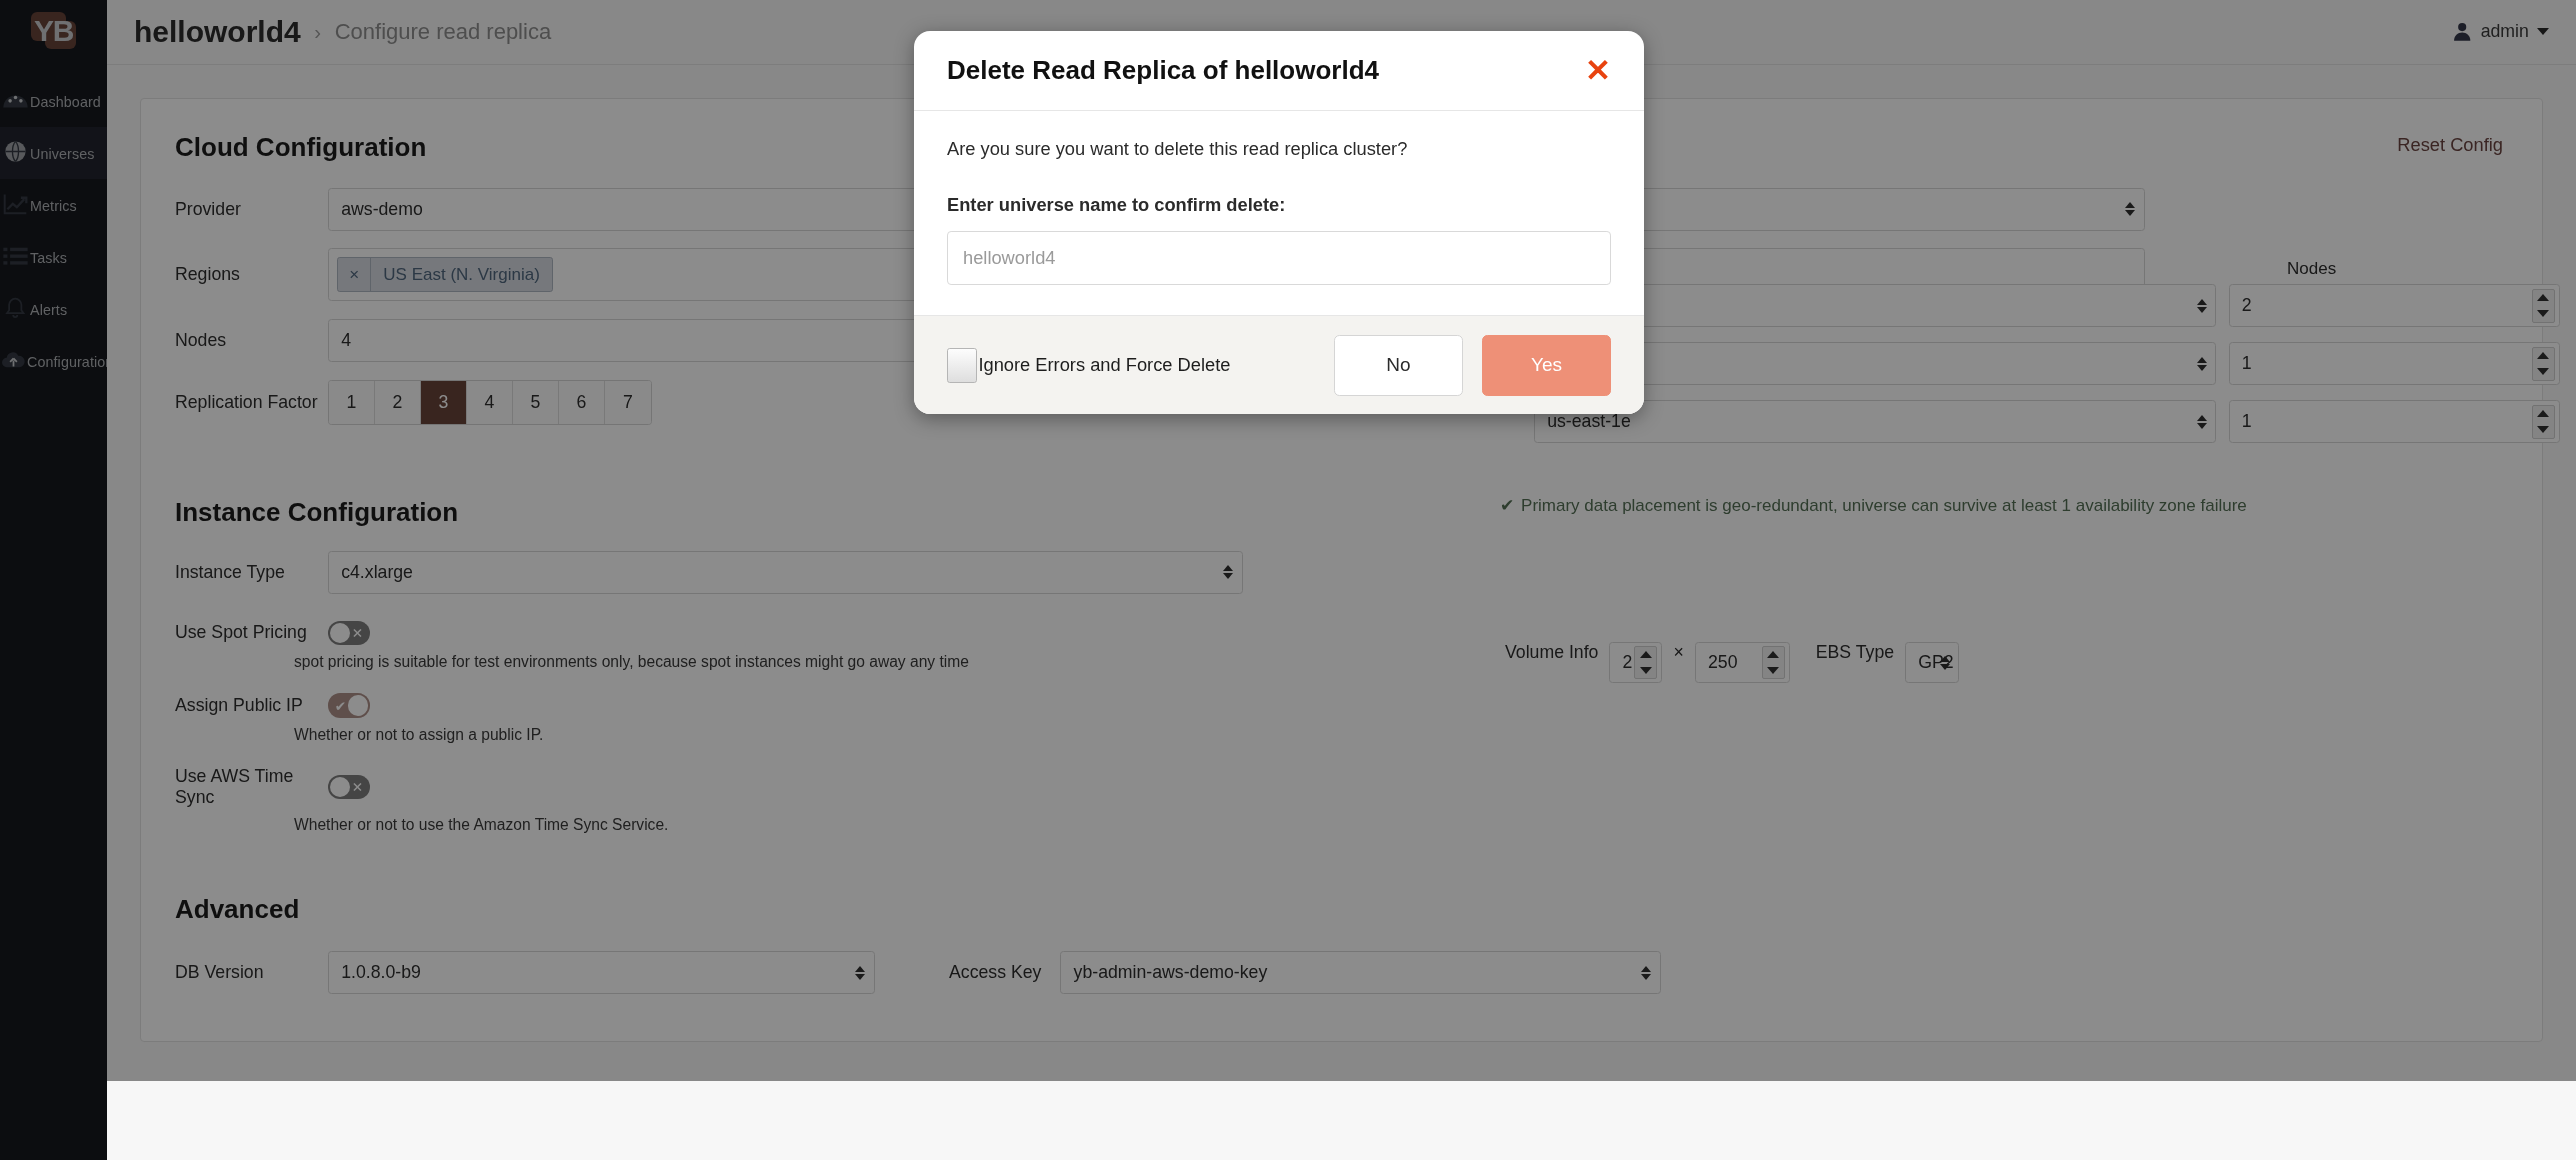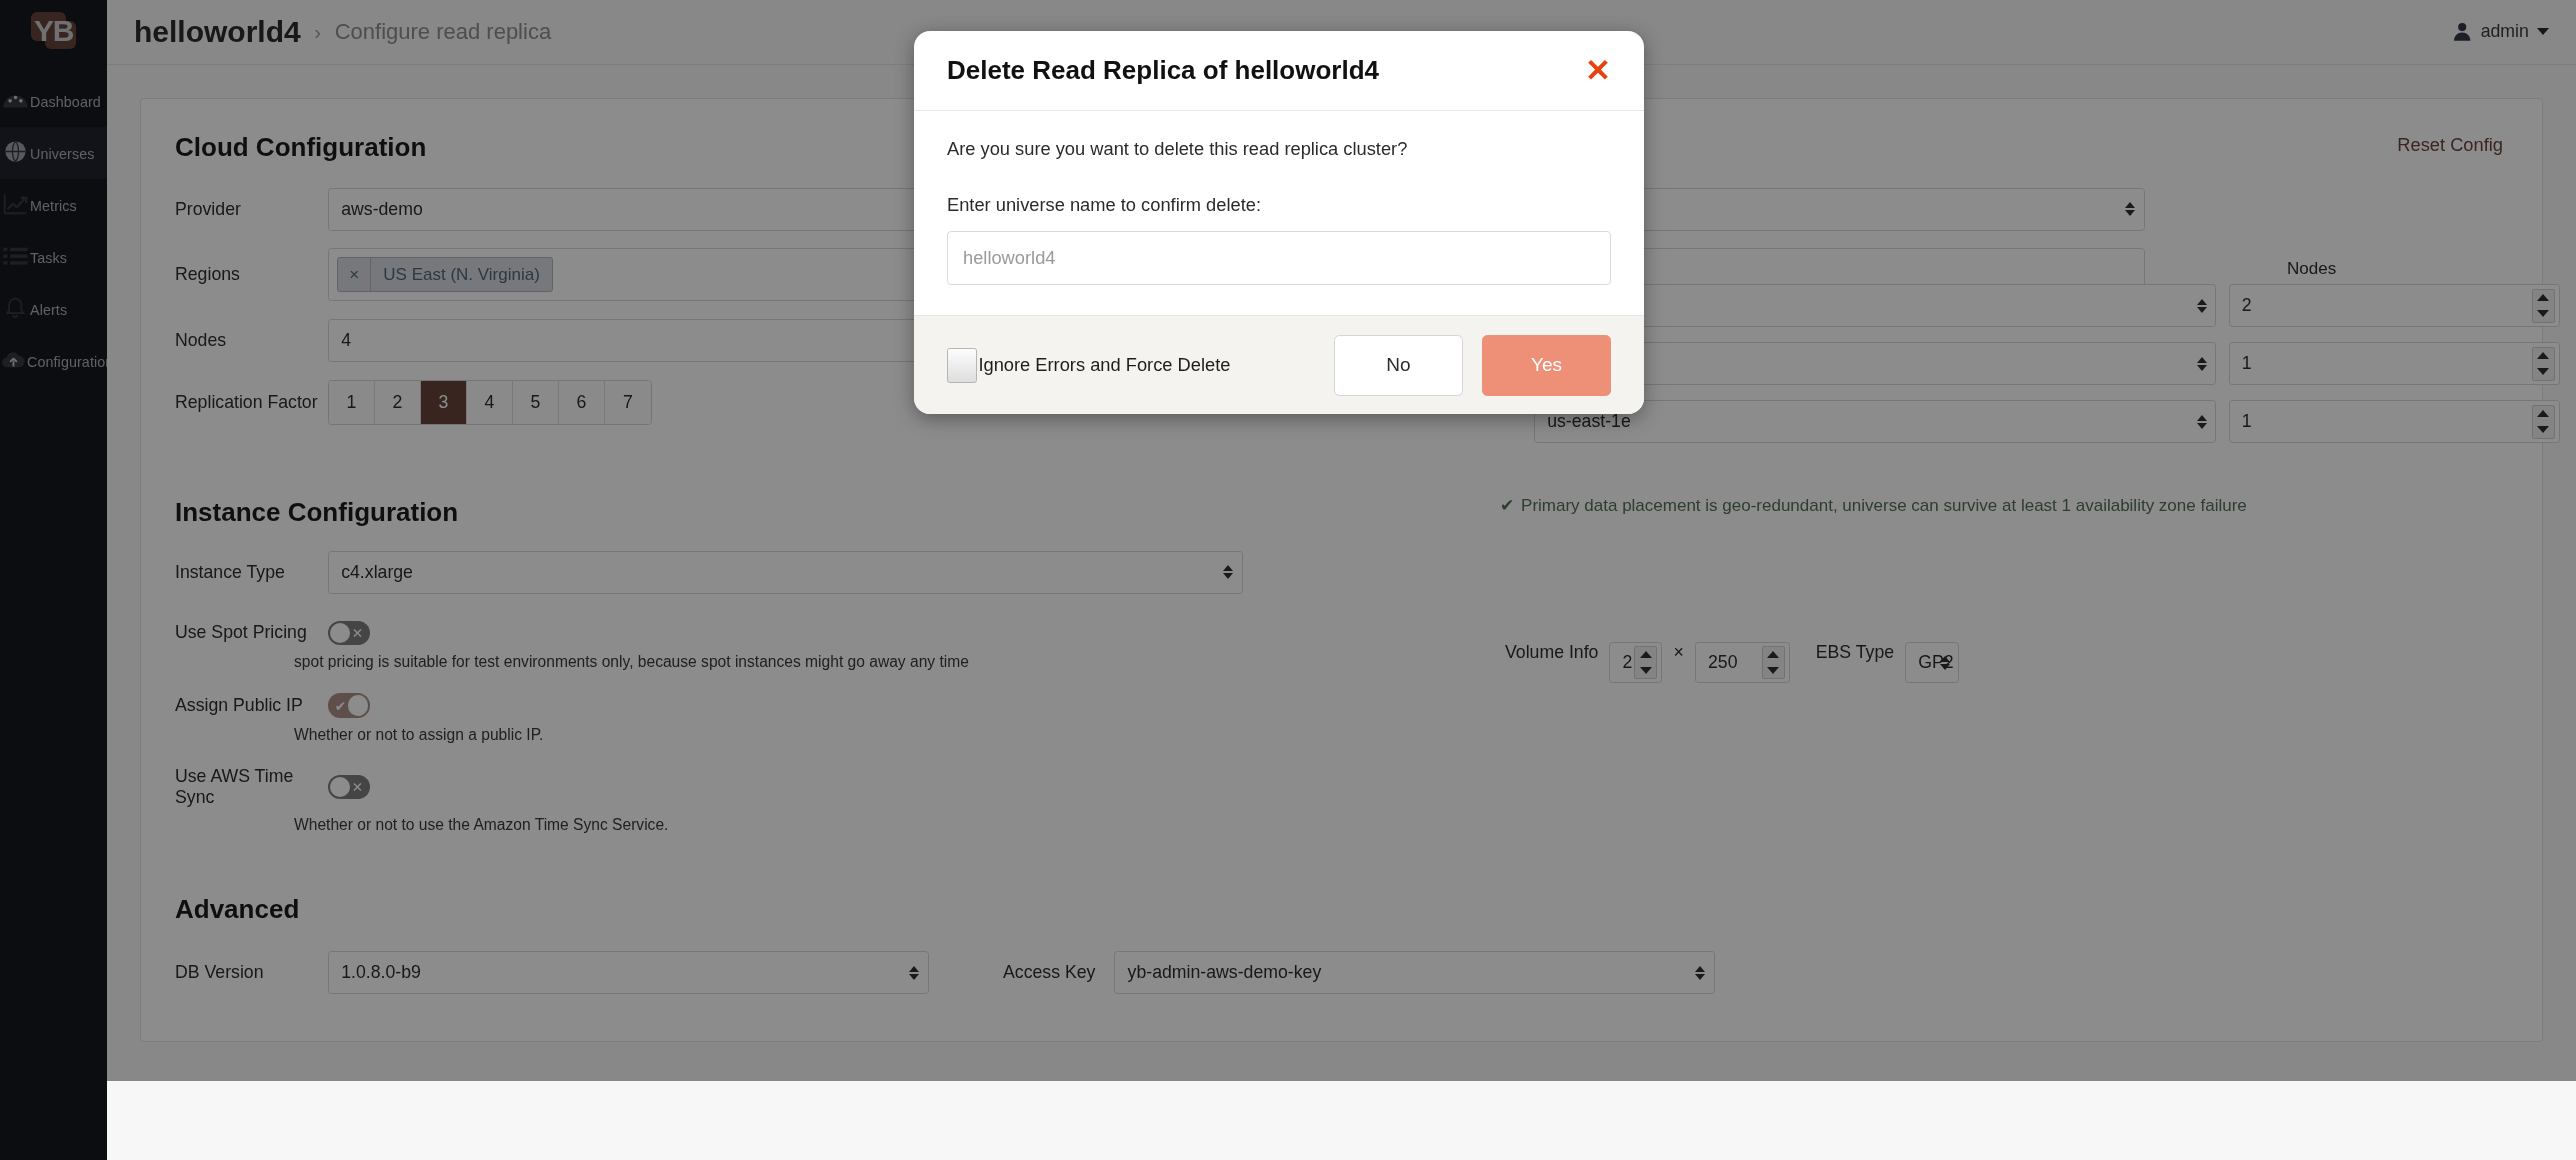--- a/index.html
+++ b/index.html
@@ -212,21 +212,21 @@
     overflow: hidden;
   }
   .m-head {
     height: 80px; display: flex; align-items: center;
     padding: 0 33px; border-bottom: 0.7px solid #e6e6e6;
   }
   .m-title { font-size: 26px; font-weight: bold; color: #111; }
   .m-close { margin-left: auto; font-size: 31px; color: #e8430f; cursor: pointer; line-height: 1; font-weight: bold; }
   .m-body { padding: 27px 33px 30px 33px; }
   .m-q { font-size: 18.3px; color: #2b2b2b; }
-  .m-lbl { font-size: 18.3px; color: #2b2b2b; margin-top: 34px; }
+  .m-lbl { font-size: 18.3px; color: #2b2b2b; margin-top: 34px; font-weight: bold; }
   .m-input {
     margin-top: 15px; height: 54px; width: 100%;
     border: 0.7px solid #d9d9d9; border-radius: 4.1px;
     display: flex; align-items: center; padding: 0 15px;
     font-size: 18.3px; color: #9a9a9a;
   }
   .m-foot {
     background: #f4f3f0; border-top: 0.7px solid #e6e6e6;
     height: 99px; display: flex; align-items: center; padding: 0 33px;
   }
@@ -520,21 +520,21 @@
             <span class="knob"></span>
               <span class="mark">✕</span>
           </div>
         </div>
         <div class="hint">Whether or not to use the Amazon Time Sync Service.</div>
 
         <div class="section-title" style="padding-top:60px">Advanced</div>
 
         <div class="form-row" style="margin-top:26px">
           <div class="f-label">DB Version</div>
-          <div class="control" style="width:601px">
+          <div class="control" style="width:547px">
             <span>1.0.8.0-b9</span>
             <span class="select-caret">
                 <i class="up"></i>
                 <i class="dn"></i>
               </span>
           </div>
           <div class="f-label" style="width:auto;margin:0 19px 0 74px">Access Key</div>
           <div class="control" style="width:601px">
             <span>yb-admin-aws-demo-key</span>
             <span class="select-caret">

